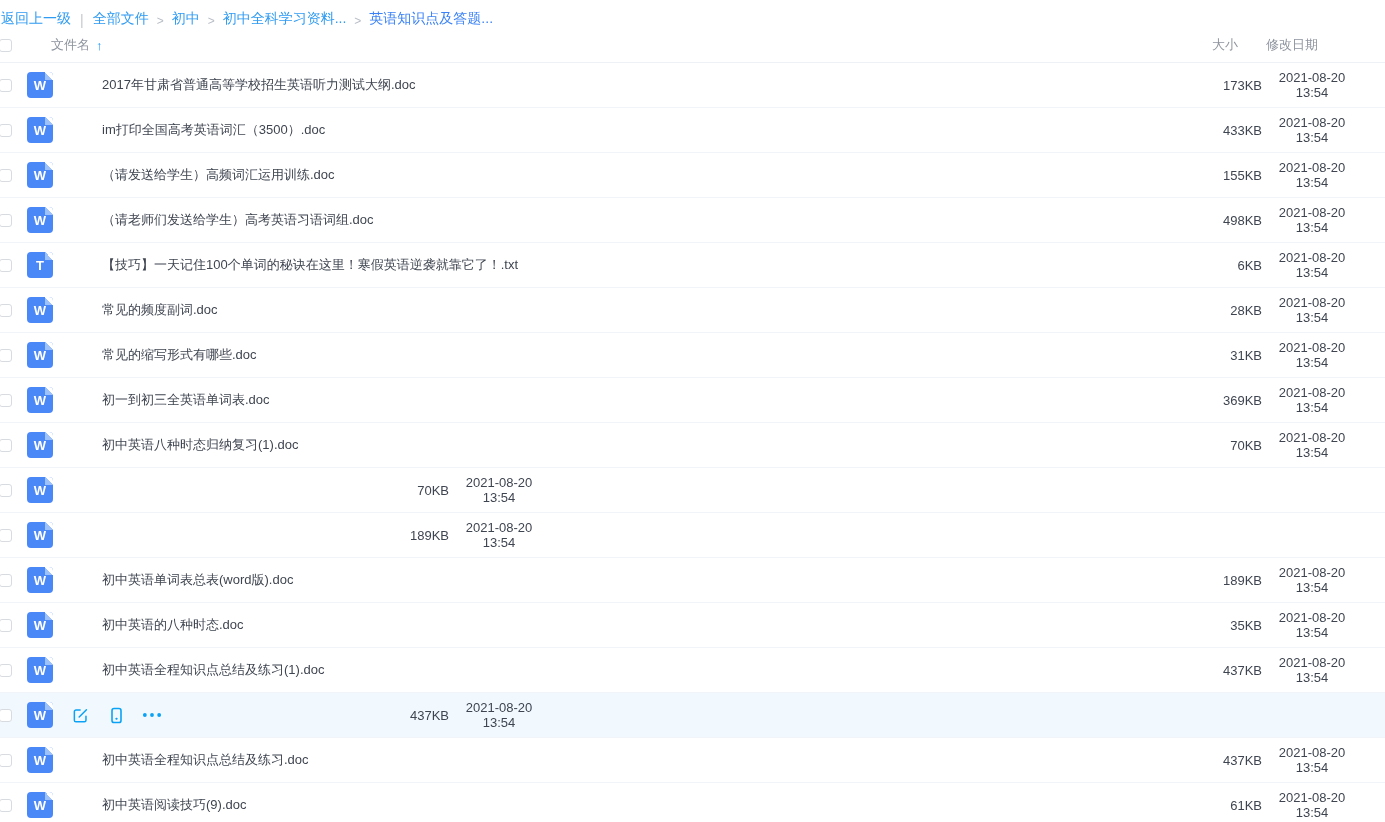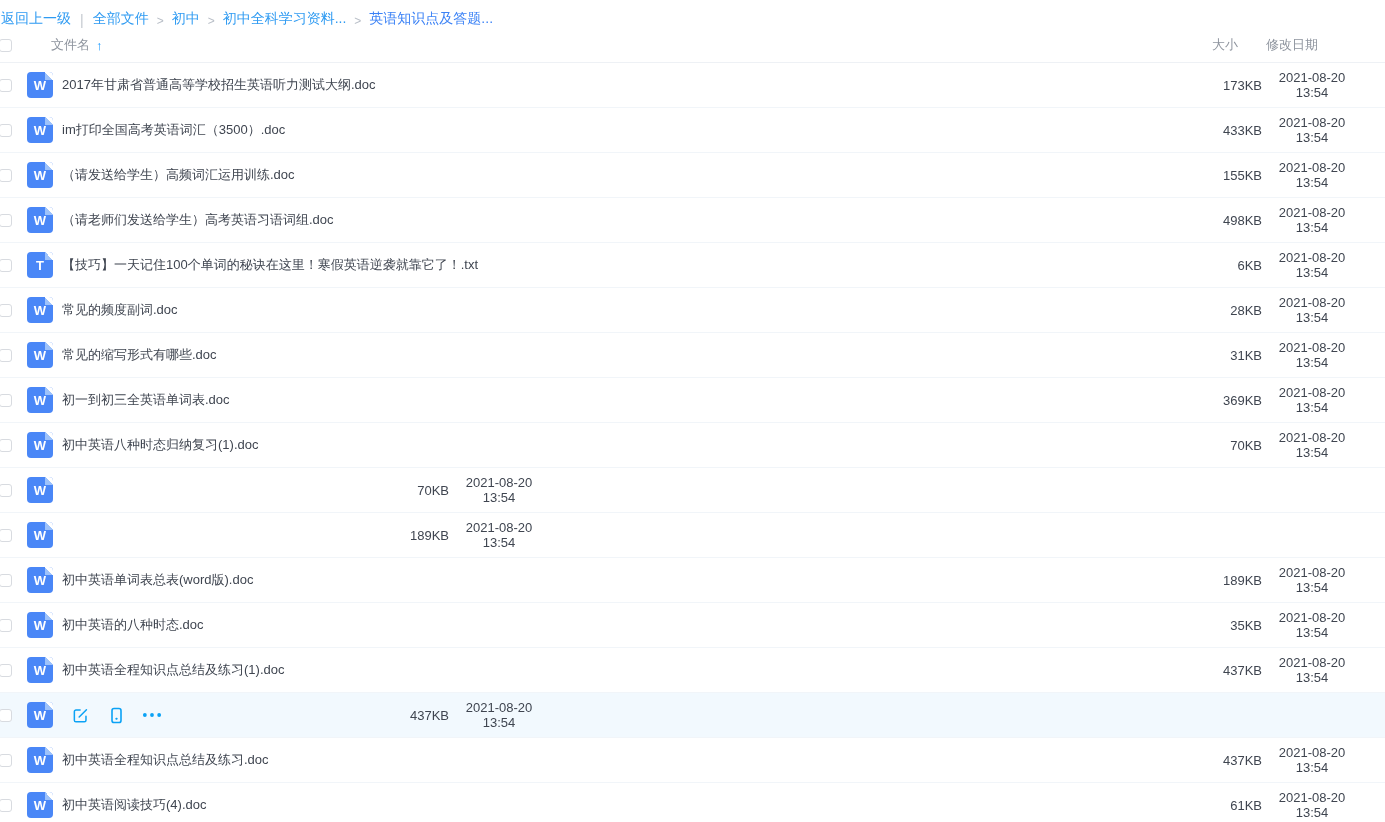--- a/index.html
+++ b/index.html
@@ -32,21 +32,21 @@
     color:#3f4550; border-bottom:1px solid #f1f5f9; cursor:default; }
   .row.hovered { background:#f2f9fe; }
   .file-icon { position:relative; width:26px; height:26px; border-radius:4px;
     background:#4a87f7; flex:0 0 26px; margin-right:9px; display:flex;
     align-items:center; justify-content:center; overflow:hidden; }
   .file-icon .fold { position:absolute; top:0; right:0; width:8px; height:8px;
     background:linear-gradient(225deg,#fff 0 50%,#9dc2fb 50% 100%); }
   .file-icon .letter { color:#fff; font-weight:bold; font-size:13px; line-height:1; }
   .col-icon { width:35px; flex:0 0 35px; display:flex; align-items:center; }
   .col-name { flex:1; overflow:hidden; white-space:nowrap; text-overflow:ellipsis; }
-  .col-name .fname { cursor:pointer; }
+  .col-name .fname { cursor:pointer;margin-left:40px; }
   .col-actions { width:120px; flex:0 0 120px; display:flex; align-items:center;
     gap:16px; padding-left:8px; visibility:hidden; }
   .row.hovered .col-actions { visibility:visible; }
   .action-btn { width:20px; height:18px; display:flex; align-items:center;
     justify-content:center; cursor:pointer; color:#0ba2f5; }
   .action-btn svg { display:block; }
 </style>
 </head>
 <body>
 
@@ -678,21 +678,21 @@
     <span class="col-check">
       <span class="checkbox"></span>
     </span>
     <span class="col-icon">
       <span class="file-icon">
         <span class="letter">W</span>
         <span class="fold"></span>
       </span>
     </span>
     <span class="col-name">
-      <span class="fname">初中英语阅读技巧(4).doc</span>
+      <span class="fname">初中英语阅读技巧(9).doc</span>
     </span>
     <span class="col-actions">
       <span class="action-btn">
         <svg width="17" height="17" viewBox="0 0 18 18">
           <path d="M14.8 9.8 V13.9 a1.7 1.7 0 0 1 -1.7 1.7 H4.2 A1.7 1.7 0 0 1 2.5 13.9 V5 A1.7 1.7 0 0 1 4.2 3.3 H8.6" fill="none" stroke="currentColor" stroke-width="1.6" stroke-linecap="round"></path>
           <path d="M7.6 10.6 L15.3 2.9" fill="none" stroke="currentColor" stroke-width="1.6" stroke-linecap="round"></path>
         </svg>
       </span>
       <span class="action-btn">
         <svg width="15" height="17" viewBox="0 0 16 18">

